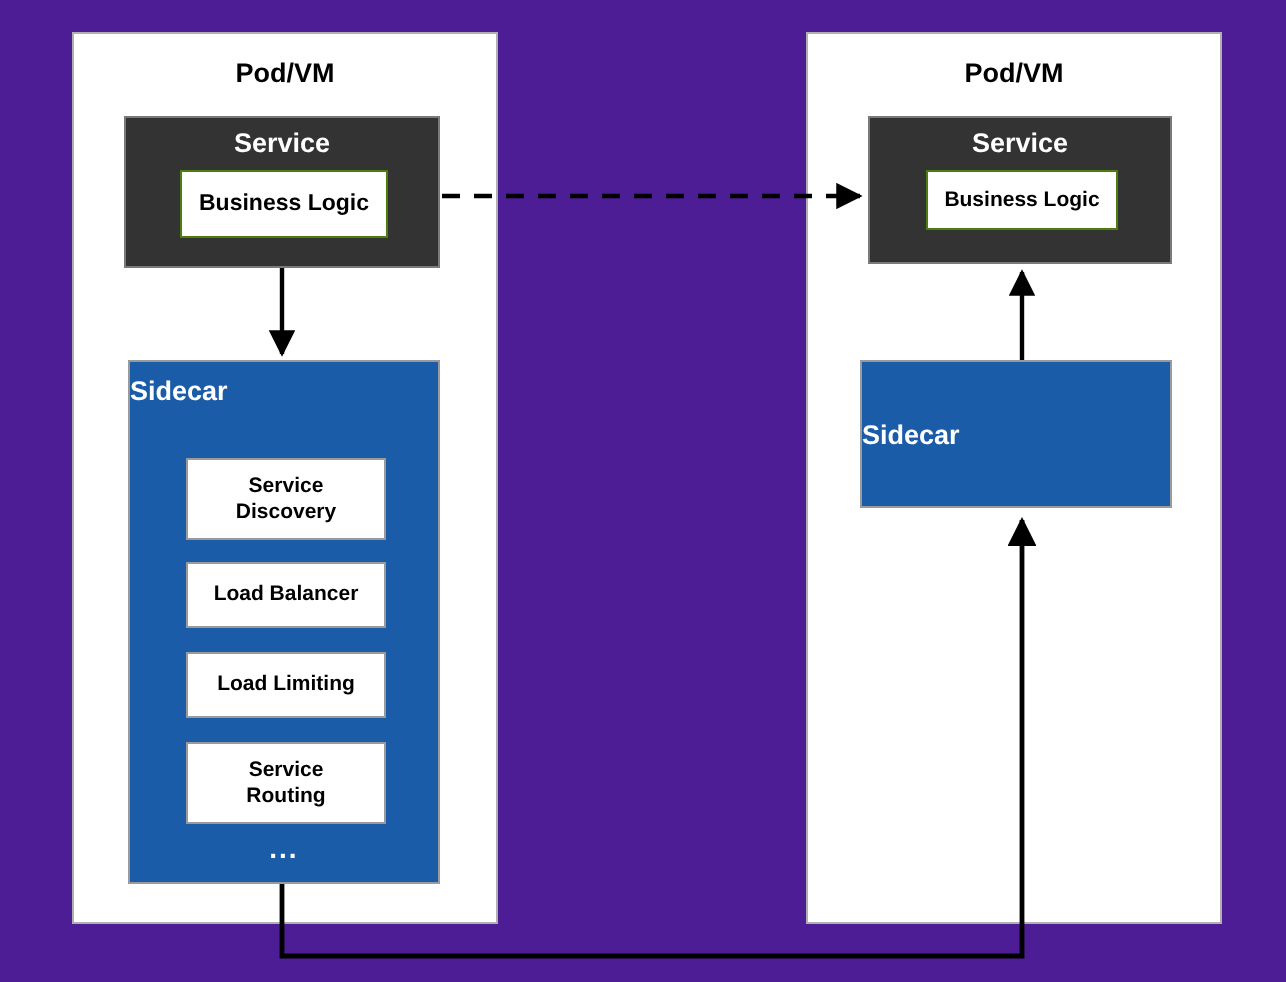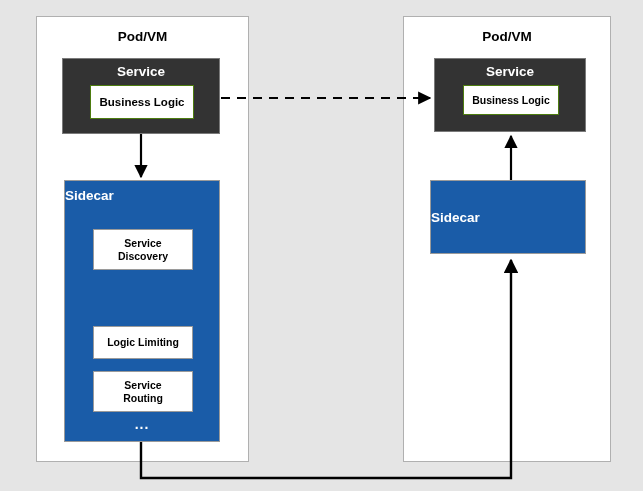--- a/index.html
+++ b/index.html
@@ -4,21 +4,21 @@
 <style>
   html, body {
     margin: 0;
     padding: 0;
     background: #ffffff;
   }
   #canvas {
     position: relative;
     width: 643px;
     height: 491px;
-    background: #e5e5e5;
+    background: #4c1d95;
     font-family: "Liberation Sans", sans-serif;
     overflow: hidden;
   }
   .pod-panel {
     position: absolute;
     border: 1px solid #b0b0b0;
     background: #ffffff;
     box-sizing: border-box;
   }
   .pod-title {
@@ -120,22 +120,23 @@
     <div class="service-title">Service</div>
     <div class="biz-box" style="left:27px; top:26px; width:104px; height:34px; font-size:11.5px;">Business Logic</div>
   </div>
 
   <div class="sidecar-box" style="left:64px; top:180px; width:156px; height:262px;">
     <div class="sidecar-title" style="top:7px;">Sidecar</div>
 
     <div class="feature-box" style="left:28px; top:48px; width:100px; height:41px;">Service
 Discovery</div>
 
+    <div class="feature-box" style="left:28px; top:100px; width:100px; height:33px;">Load Balancer</div>
 
-    <div class="feature-box" style="left:28px; top:145px; width:100px; height:33px;">Logic Limiting</div>
+    <div class="feature-box" style="left:28px; top:145px; width:100px; height:33px;">Load Limiting</div>
 
     <div class="feature-box" style="left:28px; top:190px; width:100px; height:41px;">Service
 Routing</div>
 
     <div class="ellipsis" style="top:235px;">...</div>
   </div>
 
   <div class="pod-panel" style="left:403px; top:16px; width:208px; height:446px;">
     <div class="pod-title">Pod/VM</div>
   </div>

